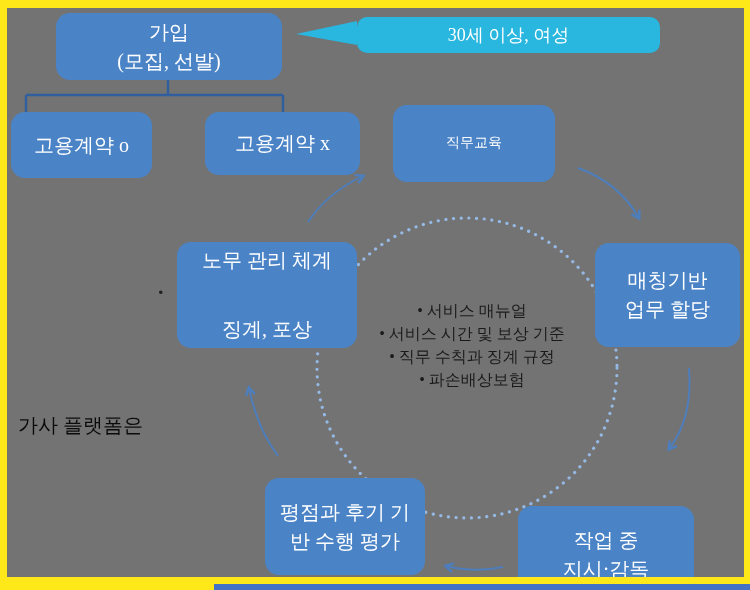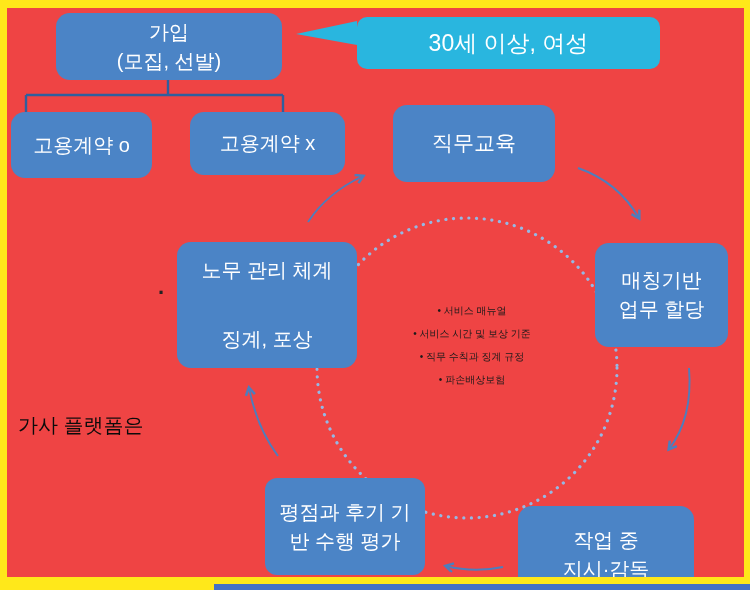--- a/index.html
+++ b/index.html
@@ -6,22 +6,22 @@
     --frame-yellow:#FFE81A;
     --box-blue:#4B84C6;
     --callout-cyan:#29B6DF;
     --arrow-blue:#4D7EBD;
     --dotted-circle:#95B8E4;
     --connector-blue:#2F5F9E;
     --bottom-strip-blue:#4472C4;
   }
   html,body{margin:0;padding:0;background:#888;}
   .canvas{
-    position:relative;width:750px;height:590px;background:#ef4444;
-    font-family:Liberation Sans, sans-serif;
+    position:relative;width:750px;height:590px;background:#737373;
+    font-family:Liberation Serif, serif;
     overflow:hidden;
   }
   
   .frame{position:absolute;background:var(--frame-yellow);z-index:6;}
   .frame.top{left:0;top:0;width:750px;height:8px;}
   .frame.left{left:0;top:0;width:7px;height:590px;}
   .frame.right{left:744px;top:0;width:6px;height:590px;}
   .frame.bottom{left:0;top:577px;width:750px;height:13px;}
   .bottom-strip{position:absolute;left:214px;top:584px;width:536px;height:6px;
     background:var(--bottom-strip-blue);z-index:7;}
@@ -37,37 +37,37 @@
   
   .box{
     position:absolute;background:var(--box-blue);color:#fff;
     display:flex;flex-direction:column;align-items:center;justify-content:center;
     text-align:center;border-radius:14px;z-index:2;
     font-size:20px;line-height:1.45;
   }
   .box span{display:block;}
   .b-join   {left:56px;  top:13px;  width:226px;height:67px;}
   .b-con-o  {left:11px;  top:112px; width:141px;height:66px;text-align:right;}
-  .b-con-x  {left:190px; top:112px; width:155px;height:63px;}
-  .b-train  {left:393px; top:105px; width:162px;height:77px;font-size:21px;}
-  .b-match  {left:595px; top:243px; width:133px;height:104px;align-items:center;}
-  .b-labor  {left:177px; top:242px; width:180px;height:126px;gap:40px;}
-  .b-eval   {left:265px; top:478px; width:160px;height:97px;border-radius:12px;}
+  .b-con-x  {left:205px; top:112px; width:155px;height:63px;}
+  .b-train  {left:393px; top:105px; width:162px;height:77px;font-size:14px;}
+  .b-match  {left:595px; top:243px; width:145px;height:104px;align-items:center;}
+  .b-labor  {left:177px; top:242px; width:180px;height:106px;gap:40px;}
+  .b-eval   {left:265px; top:478px; width:160px;height:97px;}
   .b-super  {left:518px; top:506px; width:176px;height:97px;}
 
   .callout{
-    position:absolute;left:357px;top:17px;width:303px;height:52px;
+    position:absolute;left:357px;top:17px;width:303px;height:36px;
     background:var(--callout-cyan);color:#fff;border-radius:10px;
     display:flex;align-items:center;justify-content:center;
-    font-size:23px;z-index:2;
+    font-size:18px;z-index:2;
   }
 
   .center-list{
     position:absolute;left:338px;top:299px;width:268px;z-index:2;
-    color:#1a1a1a;font-size:10px;line-height:23px;text-align:center;
+    color:#1a1a1a;font-size:16px;line-height:23px;text-align:center;
     word-break:break-all;
   }
   .page-title{
     position:absolute;left:18px;top:406px;z-index:2;color:#0b0b0b;
     font-size:20px;line-height:38px;white-space:nowrap;
   }
   .stray-mark{
     position:absolute;left:158px;top:274px;z-index:2;color:#222;
     font-size:22px;font-weight:bold;
   }

